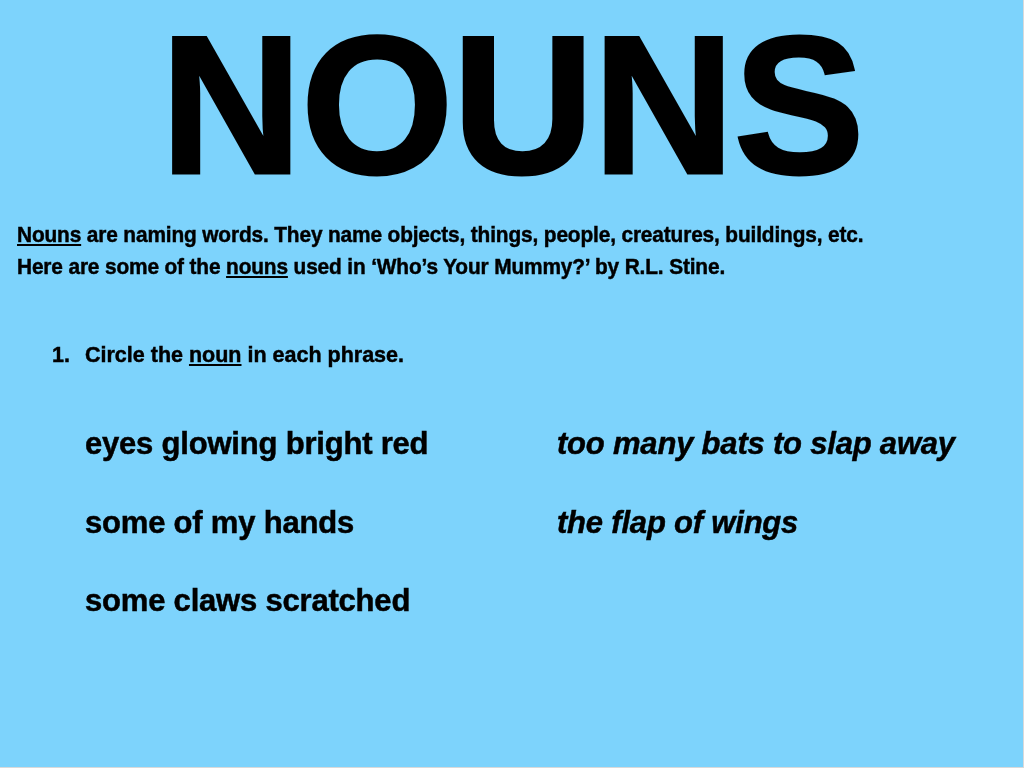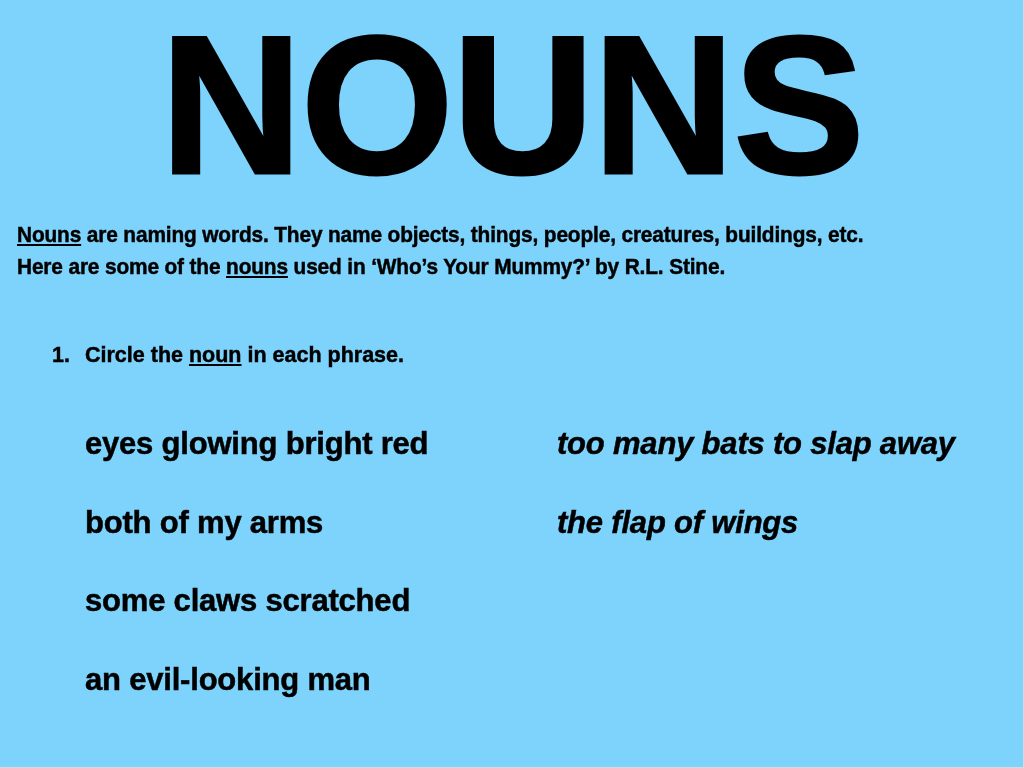--- a/index.html
+++ b/index.html
@@ -128,27 +128,26 @@
   <div class="instruction"><span class="num">1.</span><span>Circle the </span><span class="u">noun</span><span> in each phrase.</span></div>
 
   <div class="phrase-grid">
 
     <div class="phrase-row">
       <div class="phrase col-left">eyes glowing bright red</div>
       <div class="phrase col-right">too many bats to slap away</div>
     </div>
 
     <div class="phrase-row">
-      <div class="phrase col-left">both of my arms</div>
+      <div class="phrase col-left">some of my hands</div>
       <div class="phrase col-right">the flap of wings</div>
     </div>
 
     <div class="phrase-row">
       <div class="phrase col-left">some claws scratched</div>
     </div>
 
     <div class="phrase-row">
-      <div class="phrase col-left">an evil-looking man</div>
     </div>
 
   </div>
 
 </div>
 
 </body></html>

